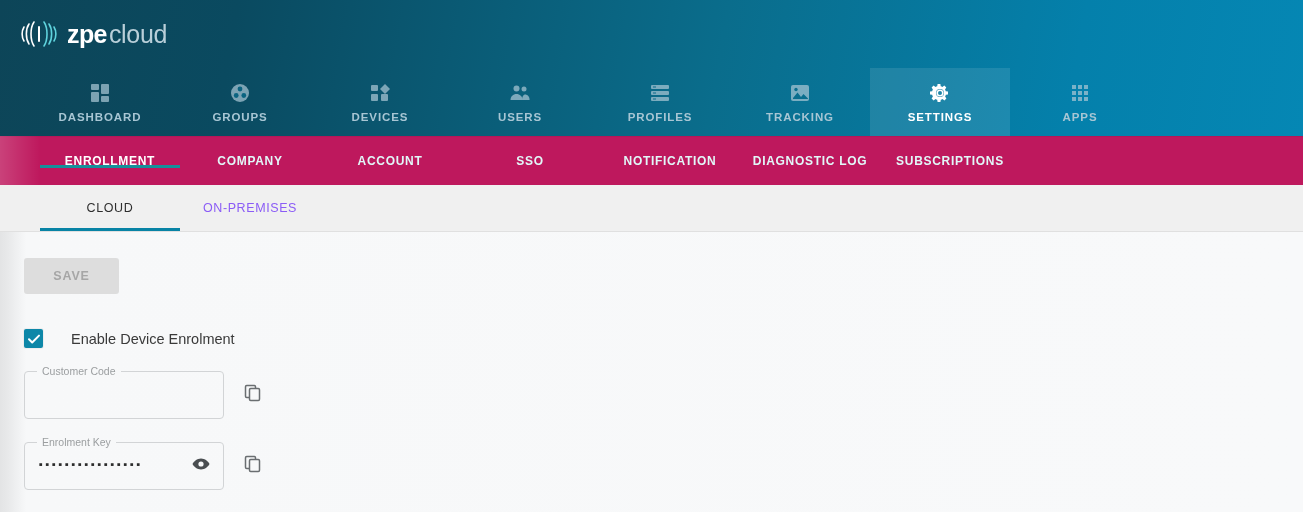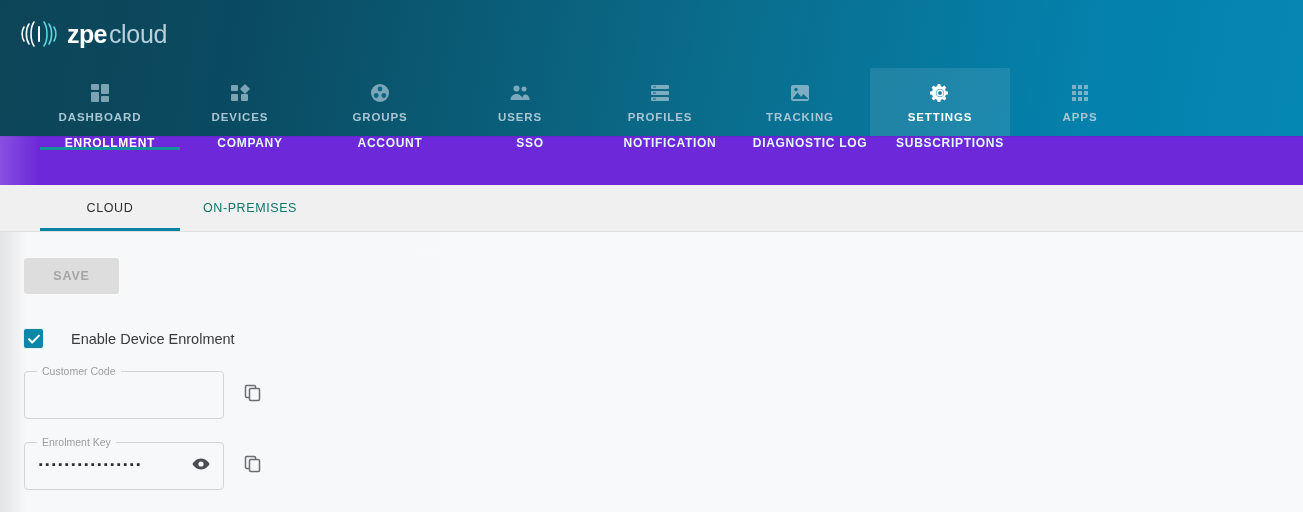--- a/index.html
+++ b/index.html
@@ -34,22 +34,22 @@
   .navitem .nav-ico { width: 22px; height: 22px; display: block; opacity: 0.72; }
   .navitem .nav-label {
     font-size: 11.5px; letter-spacing: 0.9px; color: #a8c6d4; font-weight: 600;
   }
   .navitem.active { background: rgba(255,255,255,0.10); }
   .navitem.active .nav-ico { opacity: 1; }
   .navitem.active .nav-label { color: #ffffff; }
 
   
   .subnav {
-    height: 49px; flex: 0 0 49px; background: #6d28d9;
-    display: flex; align-items: flex-start; position: relative;
+    height: 49px; flex: 0 0 49px; background: #be185d;
+    display: flex; align-items: center; position: relative;
     box-shadow: inset 0 1px 0 rgba(0,0,0,0.05);
   }
   .subnav::before {
     content: ""; position: absolute; left: 0; top: 0; bottom: 0; width: 40px;
     background: linear-gradient(90deg, rgba(255,255,255,0.18), rgba(255,255,255,0));
     pointer-events: none;
   }
   .subnav-spacer { width: 40px; flex: 0 0 40px; }
   .subtab {
     width: 140px; flex: 0 0 140px; display: flex; align-items: center; justify-content: center;
@@ -63,21 +63,21 @@
 
   
   .leveltabs {
     height: 47px; flex: 0 0 47px; background: #f0f0f0;
     display: flex; align-items: stretch; position: relative;
     border-bottom: 1px solid #e0e0e0;
   }
   .leveltabs-spacer { width: 40px; flex: 0 0 40px; }
   .leveltab {
     width: 140px; flex: 0 0 140px; display: flex; align-items: center; justify-content: center;
-    font-size: 12.5px; letter-spacing: 0.6px; color: #0f766e; cursor: pointer; position: relative;
+    font-size: 12.5px; letter-spacing: 0.6px; color: #8b5cf6; cursor: pointer; position: relative;
   }
   .leveltab.active { color: #2e2e2e; }
   .leveltab.active::after {
     content: ""; position: absolute; left: 0; right: 0; bottom: 0; height: 3px; background: #0883a5;
   }
 
   
   .content {
     flex: 1 1 auto; position: relative;
     background: linear-gradient(90deg, #e3e4e5 0px, #e8e9ea 8px, #f7f8f9 26px, #f8f9fa 100%);
@@ -164,40 +164,40 @@
               <rect x="2" y="10" width="8" height="10" rx="1"></rect>
               <rect x="12" y="14" width="8" height="6" rx="1"></rect>
             </svg>
         </span>
         <span class="nav-label">DASHBOARD</span>
       </div>
 
 
       <div class="navitem">
         <span class="nav-ico">
-          <svg viewBox="0 0 22 22" fill="#a8c6d4">
-              <rect x="2" y="3" width="7" height="6" rx="1"></rect>
-              <path d="M16 2l5 5-5 5-5-5z"></path>
-              <rect x="2" y="12" width="7" height="7" rx="1"></rect>
-              <rect x="12" y="12" width="7" height="7" rx="1"></rect>
-            </svg>
-        </span>
-        <span class="nav-label">DEVICES</span>
-      </div>
-
-      <div class="navitem">
-        <span class="nav-ico">
           <svg viewBox="0 0 22 22">
               <circle cx="11" cy="11" r="9" fill="#a8c6d4"></circle>
               <circle cx="11" cy="7" r="2.4" fill="#0a6d8c"></circle>
               <circle cx="7.2" cy="13.5" r="2.4" fill="#0a6d8c"></circle>
               <circle cx="14.8" cy="13.5" r="2.4" fill="#0a6d8c"></circle>
             </svg>
         </span>
         <span class="nav-label">GROUPS</span>
+      </div>
+
+      <div class="navitem">
+        <span class="nav-ico">
+          <svg viewBox="0 0 22 22" fill="#a8c6d4">
+              <rect x="2" y="3" width="7" height="6" rx="1"></rect>
+              <path d="M16 2l5 5-5 5-5-5z"></path>
+              <rect x="2" y="12" width="7" height="7" rx="1"></rect>
+              <rect x="12" y="12" width="7" height="7" rx="1"></rect>
+            </svg>
+        </span>
+        <span class="nav-label">DEVICES</span>
       </div>
 
       <div class="navitem">
         <span class="nav-ico">
           <svg viewBox="0 0 22 22" fill="#a8c6d4">
               <circle cx="7.5" cy="6.5" r="3"></circle>
               <circle cx="15" cy="7" r="2.5"></circle>
               <path d="M1.5 18c0-3.6 2.7-6 6-6s6 2.4 6 6z"></path>
               <path d="M13 18c0-2.6 1-4.6 2.6-5.4 2.8-.2 5 1.9 5 5.4z"></path>
             </svg>

